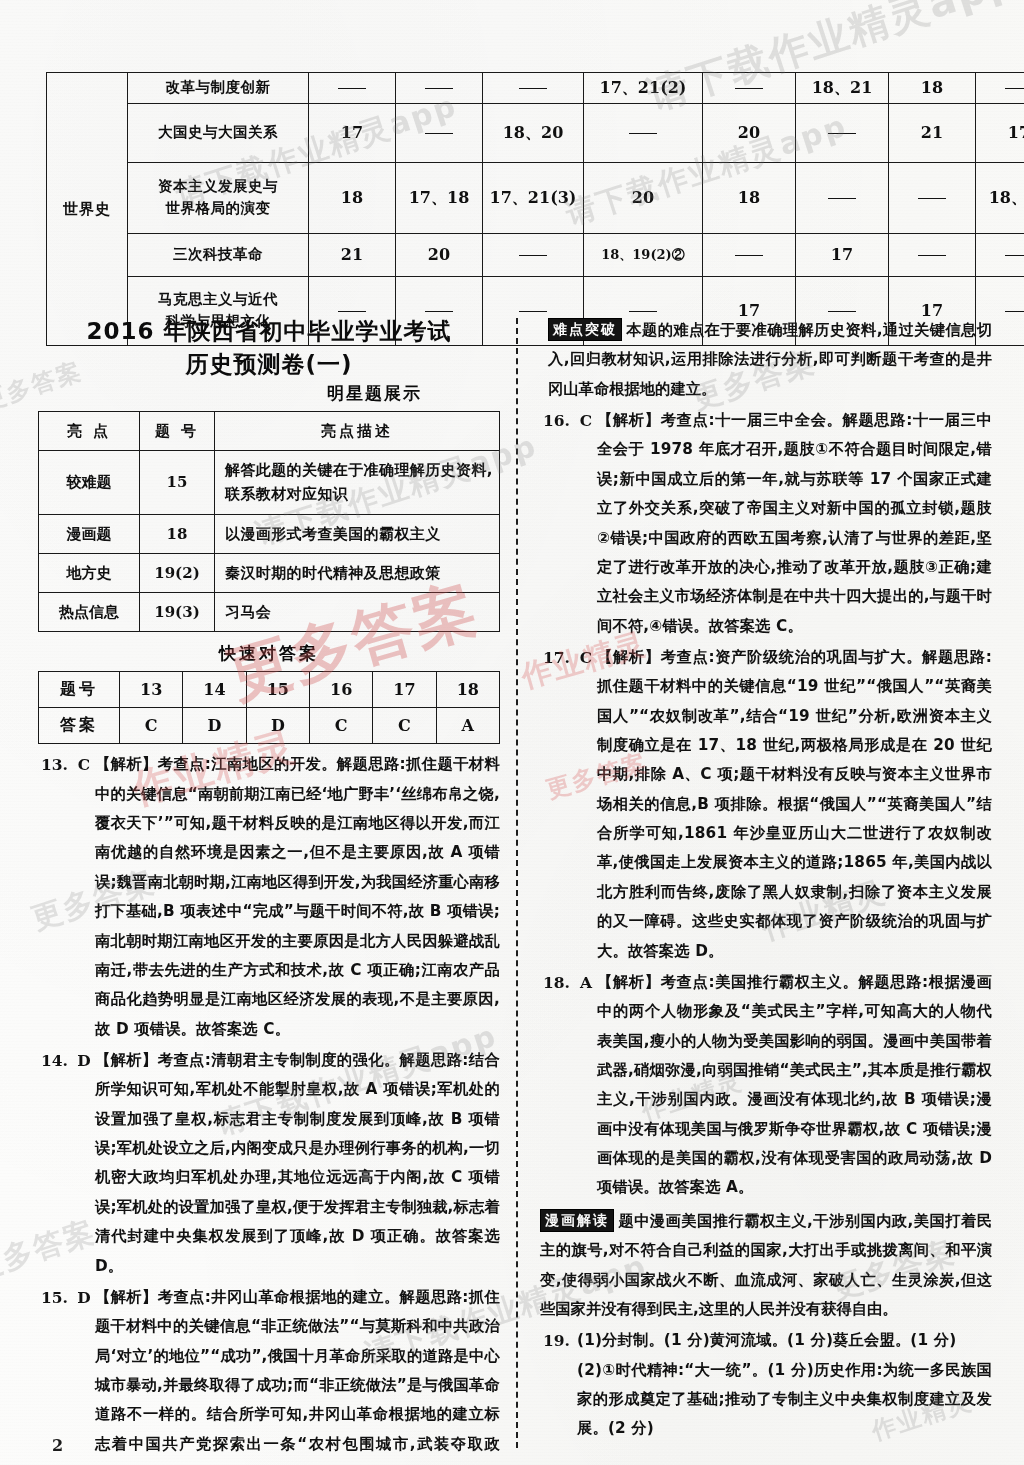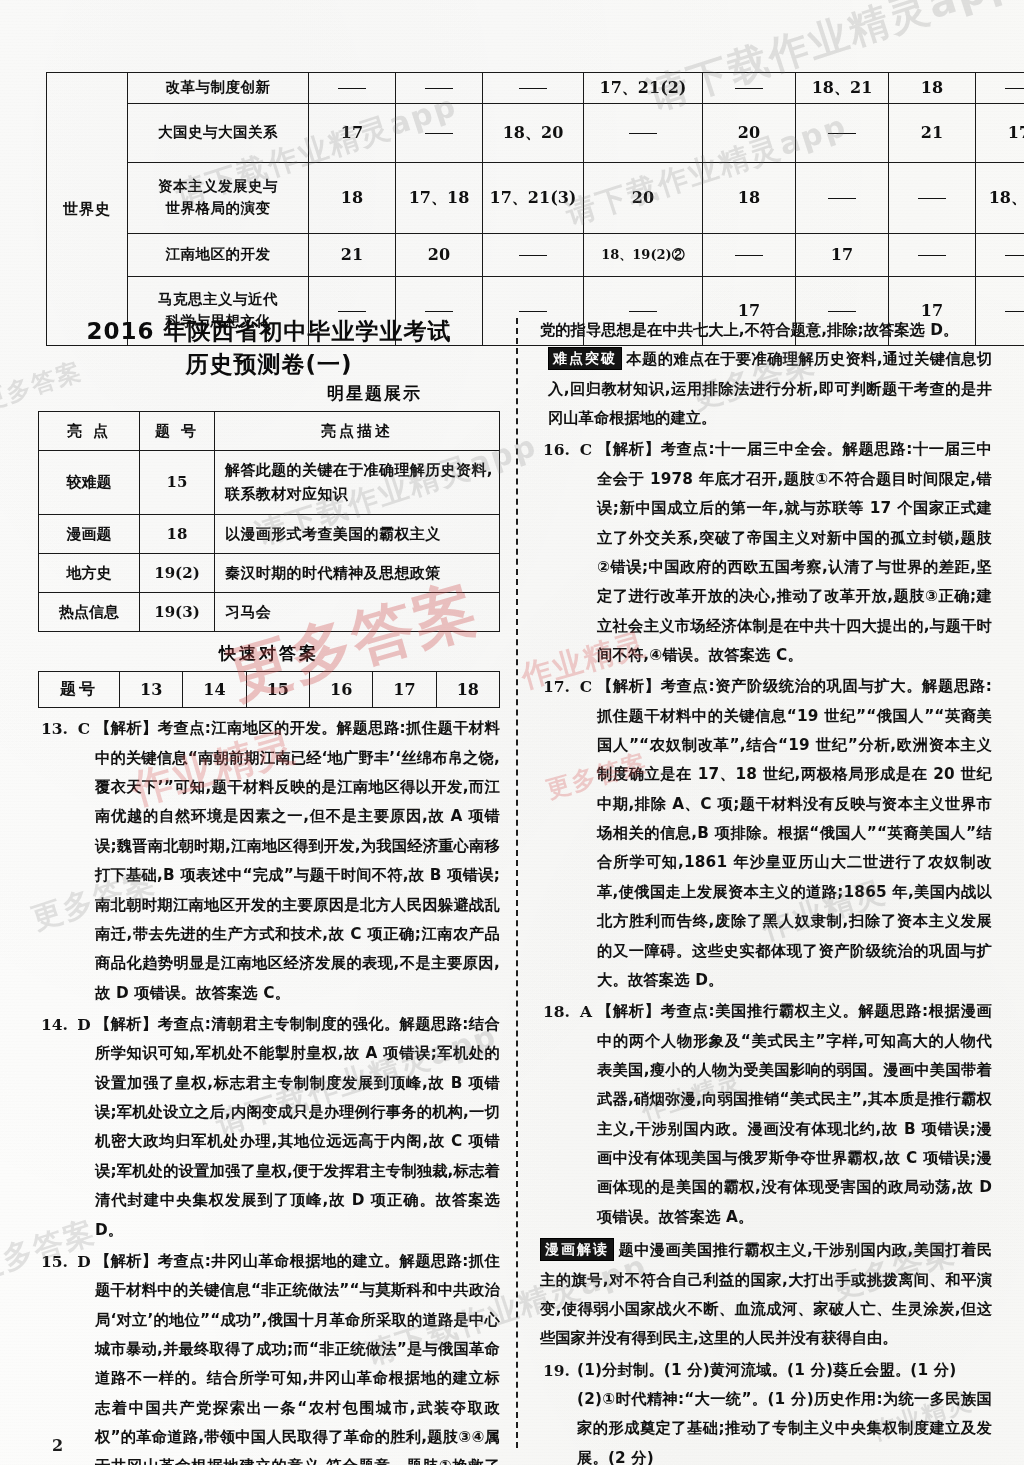--- a/index.html
+++ b/index.html
@@ -293,21 +293,21 @@
         <td class="num">18</td>
         <td class="num">17、18</td>
         <td class="num">17、21(3)</td>
         <td class="num">20</td>
         <td class="num">18</td>
         <td class="num"><span class="dash"></span></td>
         <td class="num"><span class="dash"></span></td>
         <td class="num">18、21</td>
       </tr>
       <tr>
-        <td class="topic" style="height:34px;">江南地区的开发</td>
+        <td class="topic" style="height:34px;">三次科技革命</td>
         <td class="num">21</td>
         <td class="num">20</td>
         <td class="num"><span class="dash"></span></td>
         <td class="num" style="font-size:13px;">18、19(2)②</td>
         <td class="num"><span class="dash"></span></td>
         <td class="num">17</td>
         <td class="num"><span class="dash"></span></td>
         <td class="num"><span class="dash"></span></td>
       </tr>
       <tr>
@@ -371,20 +371,29 @@
       <tbody>
         <tr>
           <td class="lbl" style="width:76px;">题号</td>
           <td class="v">13</td>
           <td class="v">14</td>
           <td class="v">15</td>
           <td class="v">16</td>
           <td class="v">17</td>
           <td class="v">18</td>
         </tr>
+        <tr>
+          <td class="lbl">答案</td>
+          <td class="v">C</td>
+          <td class="v">D</td>
+          <td class="v">D</td>
+          <td class="v">C</td>
+          <td class="v">C</td>
+          <td class="v">A</td>
+        </tr>
       </tbody>
     </table>
 
     <div class="expl" style="margin-top:6px;">
       <div class="idx">13.</div>
       <div class="ansletter">C</div>
       <div class="body"><span class="tagb">【解析】</span><span>考查点:江南地区的开发。</span><span class="tagb">解题思路:</span><span>抓住题干材料中的关键信息“南朝前期江南已经‘地广野丰’‘丝绵布帛之饶,覆衣天下’”可知,题干材料反映的是江南地区得以开发,而江南优越的自然环境是因素之一,但不是主要原因,故 A 项错误;魏晋南北朝时期,江南地区得到开发,为我国经济重心南移打下基础,B 项表述中“完成”与题干时间不符,故 B 项错误;南北朝时期江南地区开发的主要原因是北方人民因躲避战乱南迁,带去先进的生产方式和技术,故 C 项正确;江南农产品商品化趋势明显是江南地区经济发展的表现,不是主要原因,故 D 项错误。故答案选 C。</span></div>
     </div>
 
     <div class="expl">
@@ -396,21 +405,20 @@
     <div class="expl">
       <div class="idx">15.</div>
       <div class="ansletter">D</div>
       <div class="body"><span class="tagb">【解析】</span><span>考查点:井冈山革命根据地的建立。</span><span class="tagb">解题思路:</span><span>抓住题干材料中的关键信息“非正统做法”“与莫斯科和中共政治局‘对立’的地位”“成功”,俄国十月革命所采取的道路是中心城市暴动,并最终取得了成功;而“非正统做法”是与俄国革命道路不一样的。结合所学可知,井冈山革命根据地的建立标志着中国共产党探索出一条“农村包围城市,武装夺取政权”的革命道路,带领中国人民取得了革命的胜利,题肢③④属于井冈山革命根据地建立的意义,符合题意。题肢①挽救了党,挽救了红军,挽救了革命是遵义会议的意义,不符合题意,排除;题肢②确立了毛泽东思想为</span></div>
     </div>
 
   </div>
 
   <div class="col" id="right-col">
 
-    <div class="cont" style="margin-left:0;">党的指导思想是在中共七大上,不符合题意,排除;故答案选 D。</div>
 
     <div class="boxed-para" style="margin-left:8px;">
       <span class="invbox">难点突破</span><span>本题的难点在于要准确理解历史资料,通过关键信息切入,回归教材知识,运用排除法进行分析,即可判断题干考查的是井冈山革命根据地的建立。</span>
     </div>
 
     <div class="expl">
       <div class="idx">16.</div>
       <div class="ansletter">C</div>
       <div class="body"><span class="tagb">【解析】</span><span>考查点:十一届三中全会。</span><span class="tagb">解题思路:</span><span>十一届三中全会于 1978 年底才召开,题肢①不符合题目时间限定,错误;新中国成立后的第一年,就与苏联等 17 个国家正式建立了外交关系,突破了帝国主义对新中国的孤立封锁,题肢②错误;中国政府的西欧五国考察,认清了与世界的差距,坚定了进行改革开放的决心,推动了改革开放,题肢③正确;建立社会主义市场经济体制是在中共十四大提出的,与题干时间不符,④错误。故答案选 C。</span></div>
     </div>

